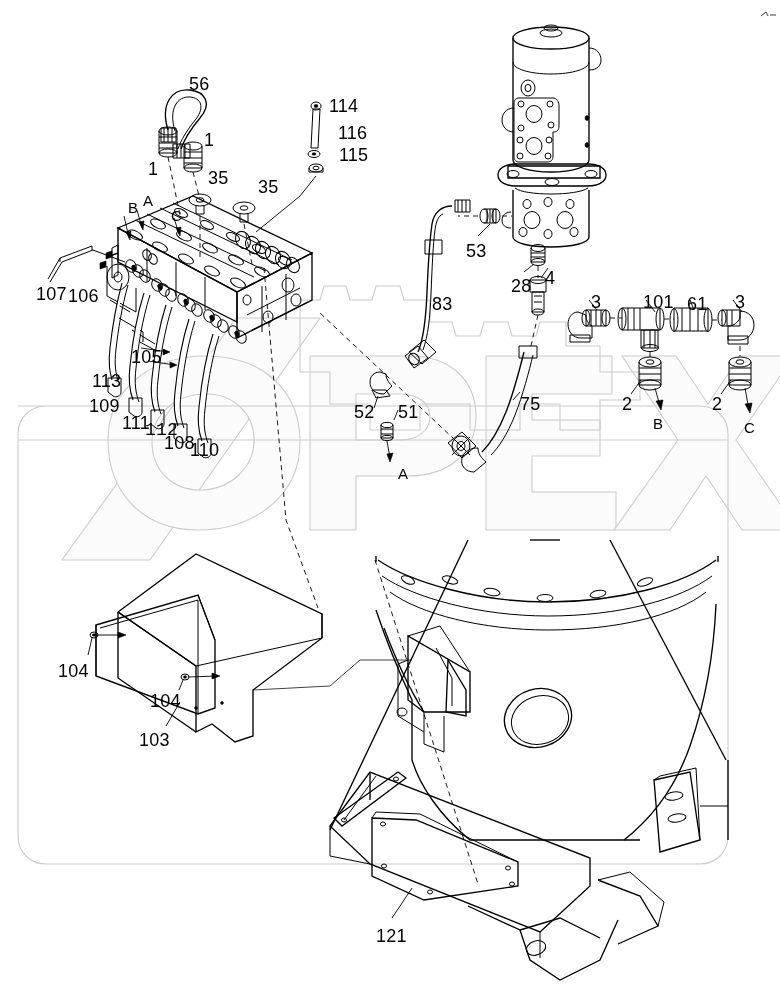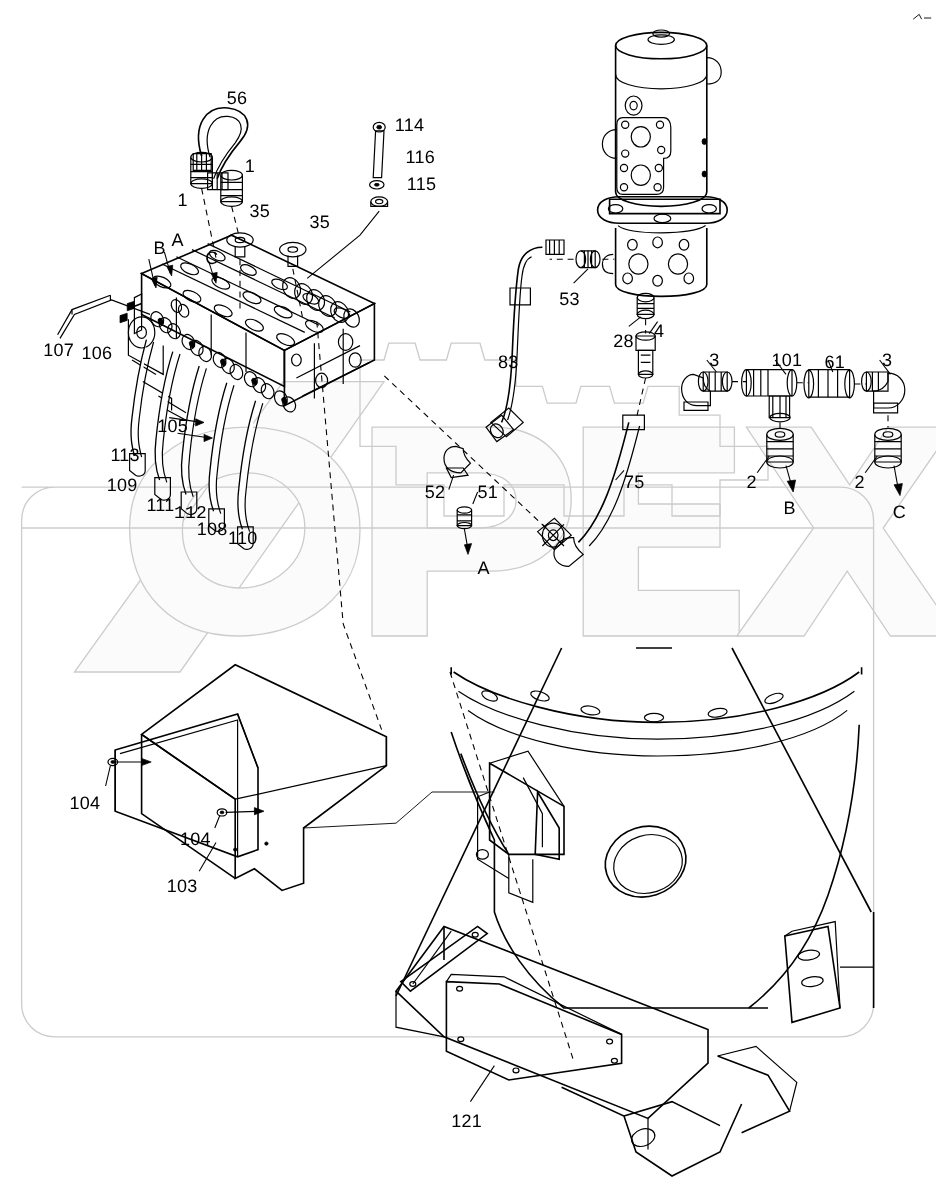--- a/index.html
+++ b/index.html
@@ -9,21 +9,21 @@
     position:relative;
     width:780px;height:997px;
     background:#ffffff;
     overflow:hidden;
   }
   #art, #wm, #labels{position:absolute;left:0;top:0;width:780px;height:997px;}
   #wm{pointer-events:none;}
   .cal{
     position:absolute;
     font-family:"Liberation Sans","DejaVu Sans",sans-serif;
-    font-size:15px;
+    font-size:18px;
     color:#000;
     white-space:nowrap;
     line-height:1;
     letter-spacing:0.2px;
   }
   .cal.pt{font-size:15px;}
   svg{display:block;}
   .ln{fill:none;stroke:#000;stroke-width:1;}
   .ln2{fill:none;stroke:#000;stroke-width:1.35;}
   .thin{fill:none;stroke:#000;stroke-width:0.75;}
@@ -631,21 +631,21 @@
     <div class="cal" style="left:89px;top:397px;">109</div>
     <div class="cal" style="left:122px;top:414px;">111</div>
     <div class="cal" style="left:145px;top:421px;font-family:Liberation Mono, monospace;">112</div>
     <div class="cal" style="left:164px;top:434px;">108</div>
     <div class="cal" style="left:190px;top:441px;">110</div>
 
     <div class="cal" style="left:466px;top:242px;">53</div>
     <div class="cal" style="left:511px;top:277px;">28</div>
     <div class="cal" style="left:545px;top:269px;">4</div>
 
-    <div class="cal" style="left:415px;top:295px;">83</div>
+    <div class="cal" style="left:432px;top:295px;">83</div>
     <div class="cal" style="left:354px;top:403px;">52</div>
     <div class="cal" style="left:398px;top:403px;text-align:center;">51</div>
     <div class="cal" style="left:520px;top:395px;">75</div>
 
     <div class="cal" style="left:591px;top:293px;">3</div>
     <div class="cal" style="left:643px;top:293px;">101</div>
     <div class="cal" style="left:687px;top:283px;margin-top:12px;">61</div>
     <div class="cal" style="left:735px;top:293px;">3</div>
     <div class="cal" style="left:622px;top:395px;">2</div>
     <div class="cal" style="left:712px;top:395px;">2</div>

